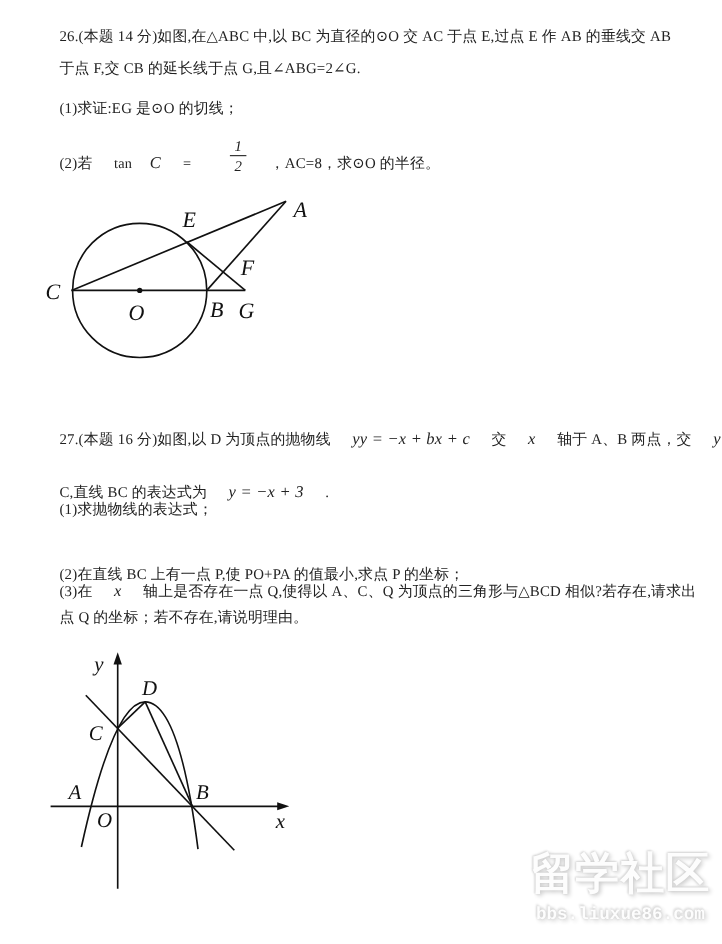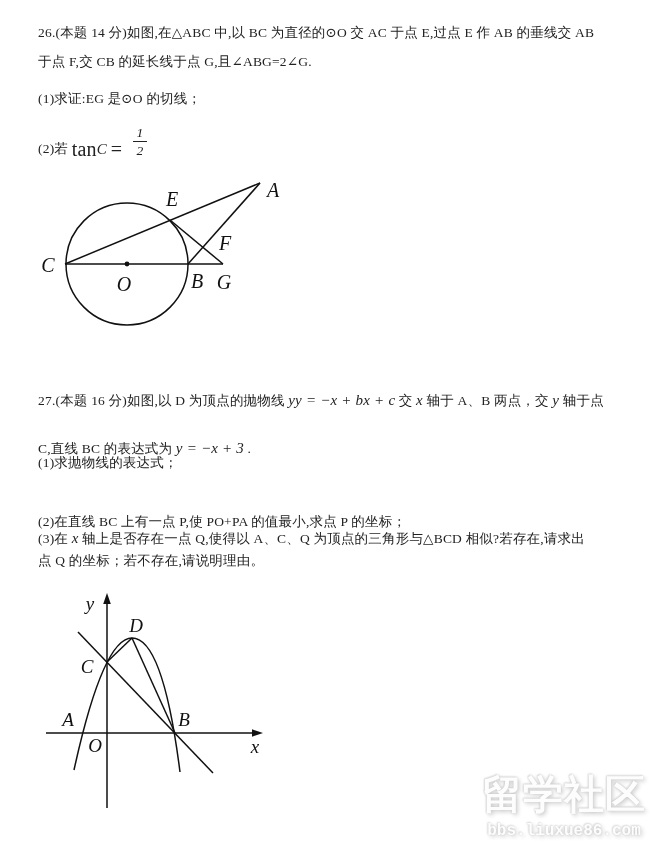--- a/index.html
+++ b/index.html
@@ -7,24 +7,24 @@
     width:656px;height:858px;position:relative;overflow:hidden;
     background:#ffffff;
     font-family:"Liberation Serif","DejaVu Serif",serif;
     color:#222222;
   }
   .textline{
     position:absolute;left:38px;
     font-size:13.5px;line-height:20px;white-space:nowrap;
     letter-spacing:0.2px;
   }
-  .textline span{white-space:pre;}
+  .textline span{white-space:pre;margin-left:16px;}
   .flexline{display:flex;align-items:flex-end;}
   .it{font-family:"Liberation Serif",serif;font-style:italic;font-size:15px;}
-  .rm{font-family:"Liberation Serif",serif;font-size:20px;}
+  .rm{font-family:"Liberation Serif",serif;font-size:13px;}
   .frac{
     display:inline-flex;flex-direction:column;align-items:center;
     font-family:"Liberation Serif",serif;font-style:italic;
     font-size:13.5px;line-height:1.15;margin:0 5px;vertical-align:middle;
   }
   .frac .num{border-bottom:1.2px solid #222;padding:0 4px 1px;}
   .frac .den{padding-top:1px;}
   .fig{position:absolute;}
   .fig line,.fig path,.fig circle.shape{stroke:#111;stroke-width:1.5;fill:none;}
   .fig .lbl{
@@ -48,20 +48,21 @@
 
 <div class="textline" style="top:23px"><span>26.(本题 14 分)如图,在△ABC 中,以 BC 为直径的⊙O 交 AC 于点 E,过点 E 作 AB 的垂线交 AB</span></div>
 <div class="textline" style="top:52px"><span>于点 F,交 CB 的延长线于点 G,且∠ABG=2∠G.</span></div>
 <div class="textline" style="top:89px"><span>(1)求证:EG 是⊙O 的切线；</span></div>
 <div class="textline flexline" style="top:117px;height:42px">
     <span>(2)若 </span>
     <span class="rm">tan</span>
     <span class="it">C </span>
     <span class="rm">= </span>
     <span class="frac"><span class="num">1</span><span class="den">2</span></span>
+    <span>，AC=8，求⊙O 的半径。</span>
   </div>
 
 <svg class="fig" style="left:28px;top:166px" width="280" height="190" viewBox="0 0 280 190">
   <circle class="shape" cx="99" cy="98" r="61"></circle>
   <circle cx="99" cy="98" r="2.4" fill="#111"></circle>
   <line x1="37" y1="98" x2="195" y2="98"></line>
   <line x1="37" y1="98" x2="232" y2="17"></line>
   <line x1="232" y1="17" x2="160" y2="98"></line>
   <line x1="142" y1="54" x2="195" y2="98"></line>
   <text class="lbl" x="20" y="106">C</text>

